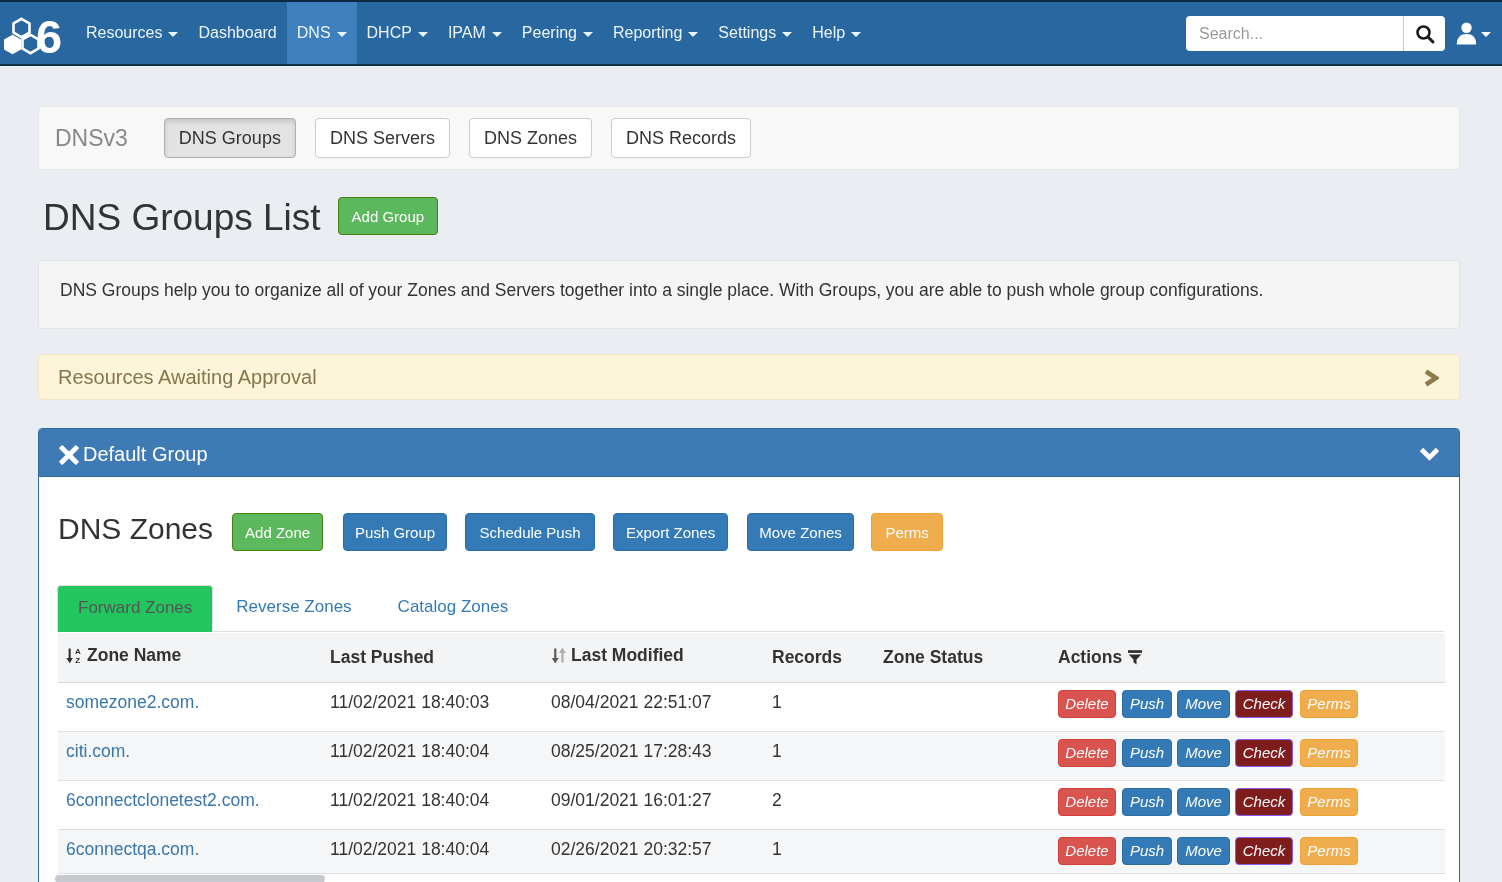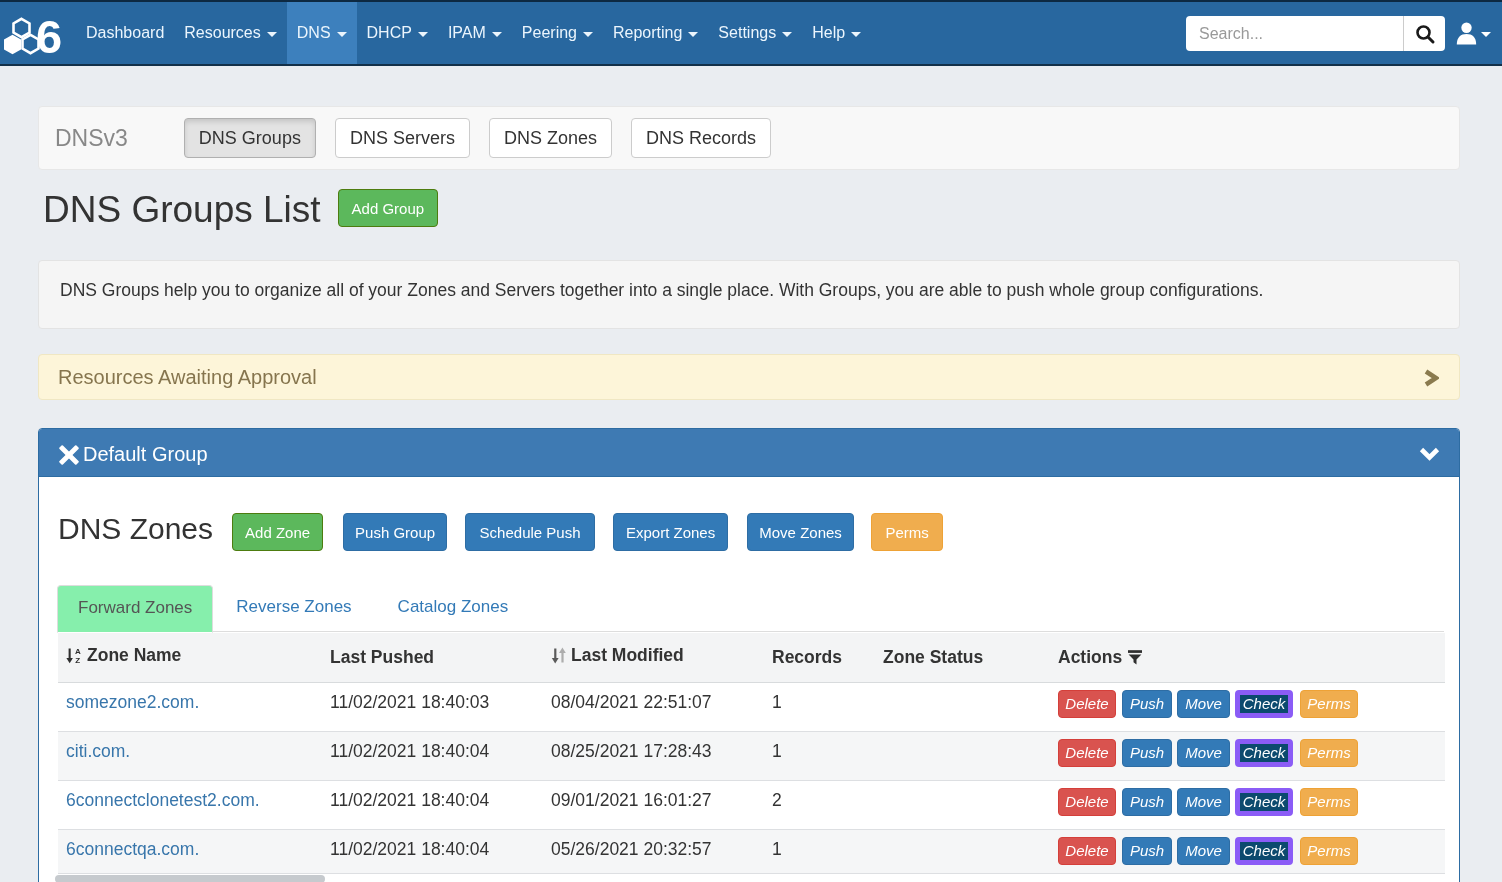--- a/index.html
+++ b/index.html
@@ -23,22 +23,22 @@
 .search-btn { width:42px; height:35px; background:#fff; border-left:1px solid #ccc;
   border-radius:0 4px 4px 0; display:flex; align-items:center; justify-content:center; }
 .user { position:absolute; top:0; left:1456px; height:62px; display:flex; align-items:center; color:#fff; }
 
 .toolbar { position:absolute; top:106px; left:38px; width:1422px; height:64px;
   background:#f8f8f8; border:1px solid #e7e7e7; border-radius:4px;
   display:flex; align-items:center; padding-left:16px; }
 .toolbar .lbl { font-size:23px; color:#888; margin-right:36px; }
 .tb-btn { font-size:18px; color:#333; background:#fff; border:1px solid #ccc; border-radius:4px;
   padding:0 14px; height:40px; display:flex; align-items:center; margin-right:19px; }
-.tb-btn.active { background:#e3e3e3; border-color:#b0b0b0; box-shadow:inset 0 3px 5px rgba(0,0,0,.125);margin-left:20px; }
-.hrow { position:absolute; top:187px; left:43px; display:flex; align-items:center; }
+.tb-btn.active { background:#e3e3e3; border-color:#b0b0b0; box-shadow:inset 0 3px 5px rgba(0,0,0,.125); }
+.hrow { position:absolute; top:195px; left:43px; display:flex; align-items:center; }
 .hrow h2 { font-size:37px; font-weight:400; color:#333; letter-spacing:0; position:relative; top:2px; }
 .btn-green { background:#5cb85c; border:1px solid #4d7c0f; color:#fff; border-radius:4px; }
 .add-group { font-size:15px; height:38px; padding:0 13px; display:flex; align-items:center; margin-left:17px; }
 .well { position:absolute; top:260px; left:38px; width:1422px; height:69px;
   background:#f5f5f5; border:1px solid #e3e3e3; border-radius:4px;
   display:flex; align-items:center; padding-left:21px; font-size:17.5px; color:#333; }
 .ywell { position:absolute; top:354px; left:38px; width:1422px; height:46px;
   background:#fdf5d9; border:1px solid #f0e7c3; border-radius:4px;
   display:flex; align-items:center; padding-left:19px; font-size:20px; color:#86754e; }
 .ywell svg { position:absolute; right:20px; top:13px; }
@@ -54,62 +54,62 @@
 .btn { font-size:15px; color:#fff; border-radius:4px; height:38px;
   display:flex; align-items:center; justify-content:center; margin-right:18px; }
 .btn-blue { background:#337ab7; border:1px solid #2e6da4; }
 .btn-orange { background:#f0ad4e; border:1px solid #eea236; }
 .addzone { margin-right:20px; }
 
 .tabs { position:absolute; top:156px; left:18px; width:1387px; height:47px; border-bottom:1px solid #ddd;
   display:flex; font-size:17px; }
 .tab { padding:11.5px 23px 16.5px; color:#337ab7; }
 .tab.active { padding:11.5px 20px 16.5px; }
-.tab.active { background:#86efac; border:1px solid #ddd; border-bottom:1px solid #fff; border-radius:4px 4px 0 0;
+.tab.active { background:#22c55e; border:1px solid #ddd; border-bottom:1px solid #fff; border-radius:4px 4px 0 0;
   color:#555; height:48px; }
 
 table { position:absolute; top:204px; left:19px; width:1387px; border-collapse:collapse; table-layout:fixed; }
 th, td { text-align:left; padding:0 8px; font-size:17.5px; }
 td { vertical-align:top; padding-top:9px; }
 thead tr { height:49px; background:#f3f4f5; }
 th { font-weight:700; color:#333; border-bottom:1px solid #d8dbdd; }
 tbody tr { height:49px; border-bottom:1px solid #dddfe2; }
 tbody tr:nth-child(even) { background:#f5f6f7; }
 tbody tr.last { height:44px; }
 td a { color:#3876ab; }
 td { color:#333; }
 .acts { display:flex; }
 .abtn { font-size:15px; color:#fff; border-radius:4px; height:28px; margin-top:-2px;
   display:flex; align-items:center; justify-content:center;font-style:italic; }
 .abtn.red { background:#d9534f; border:1px solid #d43f3a; }
 .abtn.blue { background:#337ab7; border:1px solid #2e6da4; }
-.abtn.cyan { background:#0c4a6e; border:5px solid #8b5cf6; }
+.abtn.cyan { background:#7f1d1d; border:1px solid #8b5cf6; }
 .abtn.orange { background:#f0ad4e; border:1px solid #eea236; }
 .hsb { position:absolute; top:875px; left:55px; width:270px; height:8px; background:#c6cace; border-radius:4px; }
 .thico { display:inline-block; vertical-align:-3px; margin-right:4px; }
 </style>
 </head>
 <body>
 <div class="navbar">
   <div class="brand">
     <svg width="70" height="62" viewBox="0 0 70 62">
       <g stroke="#fff" stroke-width="2.6" fill="none">
         <path d="M21.5 16.8 L29.5 21.4 L29.5 30.6 L21.5 35.2 L13.5 30.6 L13.5 21.4 Z"></path>
         <path d="M30.5 32.8 L38.5 37.4 L38.5 46.6 L30.5 51.2 L22.5 46.6 L22.5 37.4 Z"></path>
       </g>
       <path d="M12.5 32.7 L21 37.6 L21 47.4 L12.5 52.3 L4 47.4 L4 37.6 Z" fill="#fff"></path>
       <text x="36" y="50.5" font-family="Liberation Sans" font-size="47" font-weight="bold" fill="#fff">6</text>
     </svg>
   </div>
   <ul class="nav">
     <li>
+        <a href="#">Resources <span class="caret"></span></a>
+      </li>
+    <li>
         <a href="#">Dashboard</a>
-      </li>
-    <li>
-        <a href="#">Resources <span class="caret"></span></a>
       </li>
     <li>
         <a href="#" class="active">DNS <span class="caret"></span></a>
       </li>
     <li>
         <a href="#">DHCP <span class="caret"></span></a>
       </li>
     <li>
         <a href="#">IPAM <span class="caret"></span></a>
       </li>
@@ -281,21 +281,21 @@
               <div class="abtn blue" style="width:50px;margin-right:5px">Push</div>
               <div class="abtn blue" style="width:53px;margin-right:5px">Move</div>
               <div class="abtn cyan" style="width:58px;margin-right:7px">Check</div>
               <div class="abtn orange" style="width:58px">Perms</div>
             </div>
           </td>
         </tr>
       <tr class="last">
           <td><a href="#">6connectqa.com.</a></td>
           <td>11/02/2021 18:40:04</td>
-          <td>05/26/2021 20:32:57</td>
+          <td>02/26/2021 20:32:57</td>
           <td>1</td>
           <td></td>
         <td>
             <div class="acts">
               <div class="abtn red" style="width:58px;margin-right:6px">Delete</div>
               <div class="abtn blue" style="width:50px;margin-right:5px">Push</div>
               <div class="abtn blue" style="width:53px;margin-right:5px">Move</div>
               <div class="abtn cyan" style="width:58px;margin-right:7px">Check</div>
               <div class="abtn orange" style="width:58px">Perms</div>
             </div>

